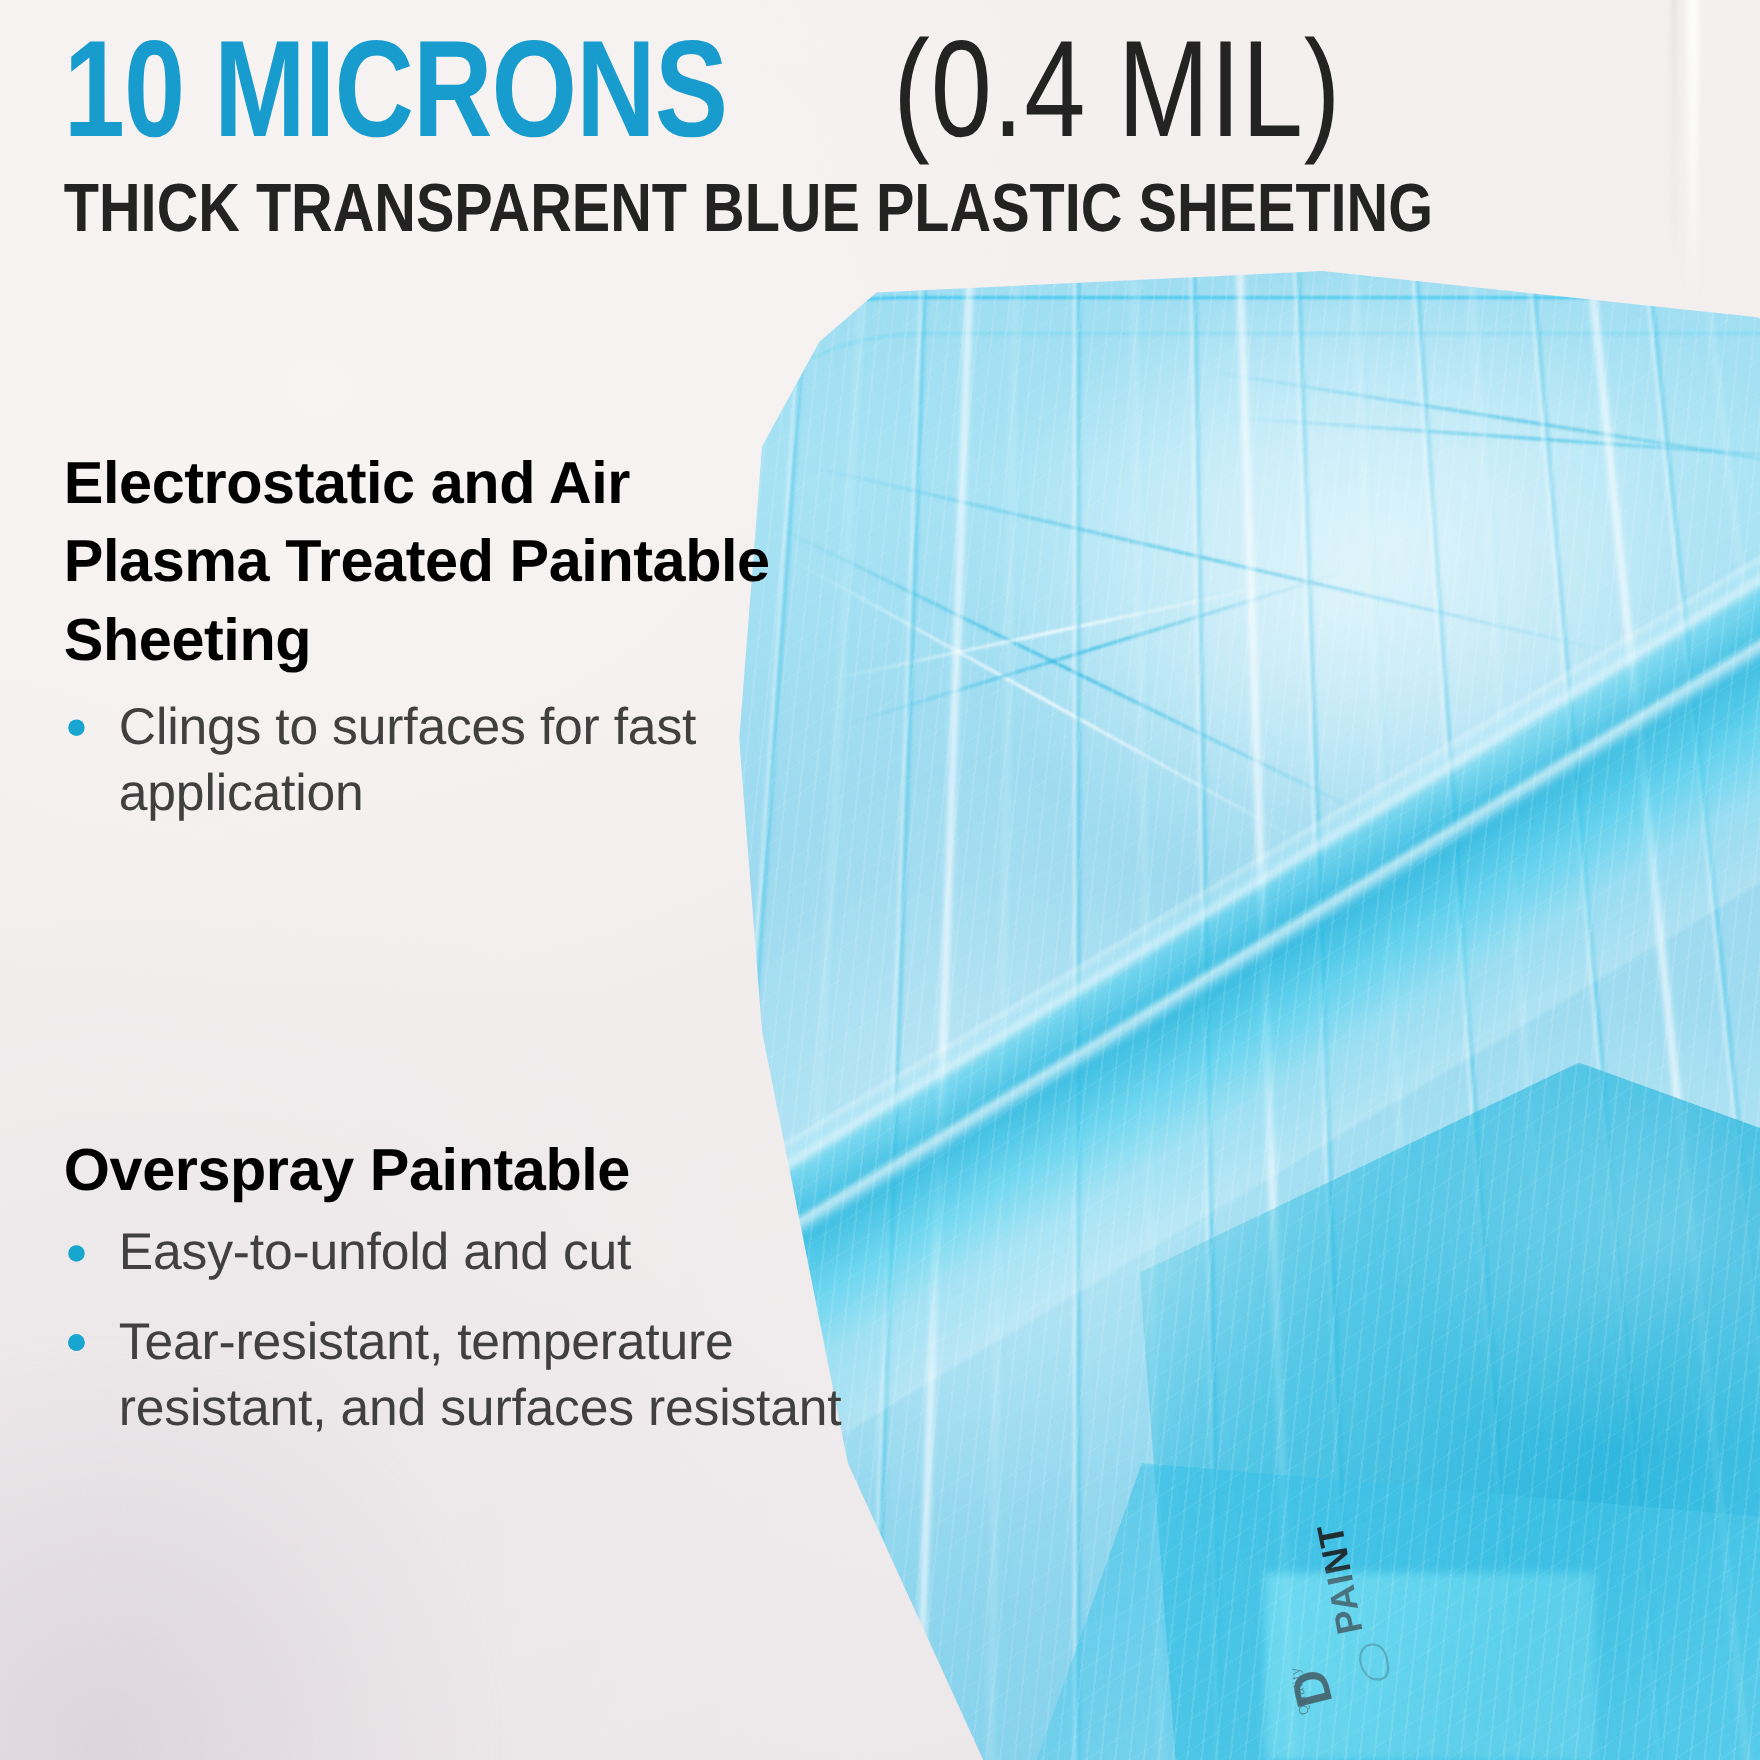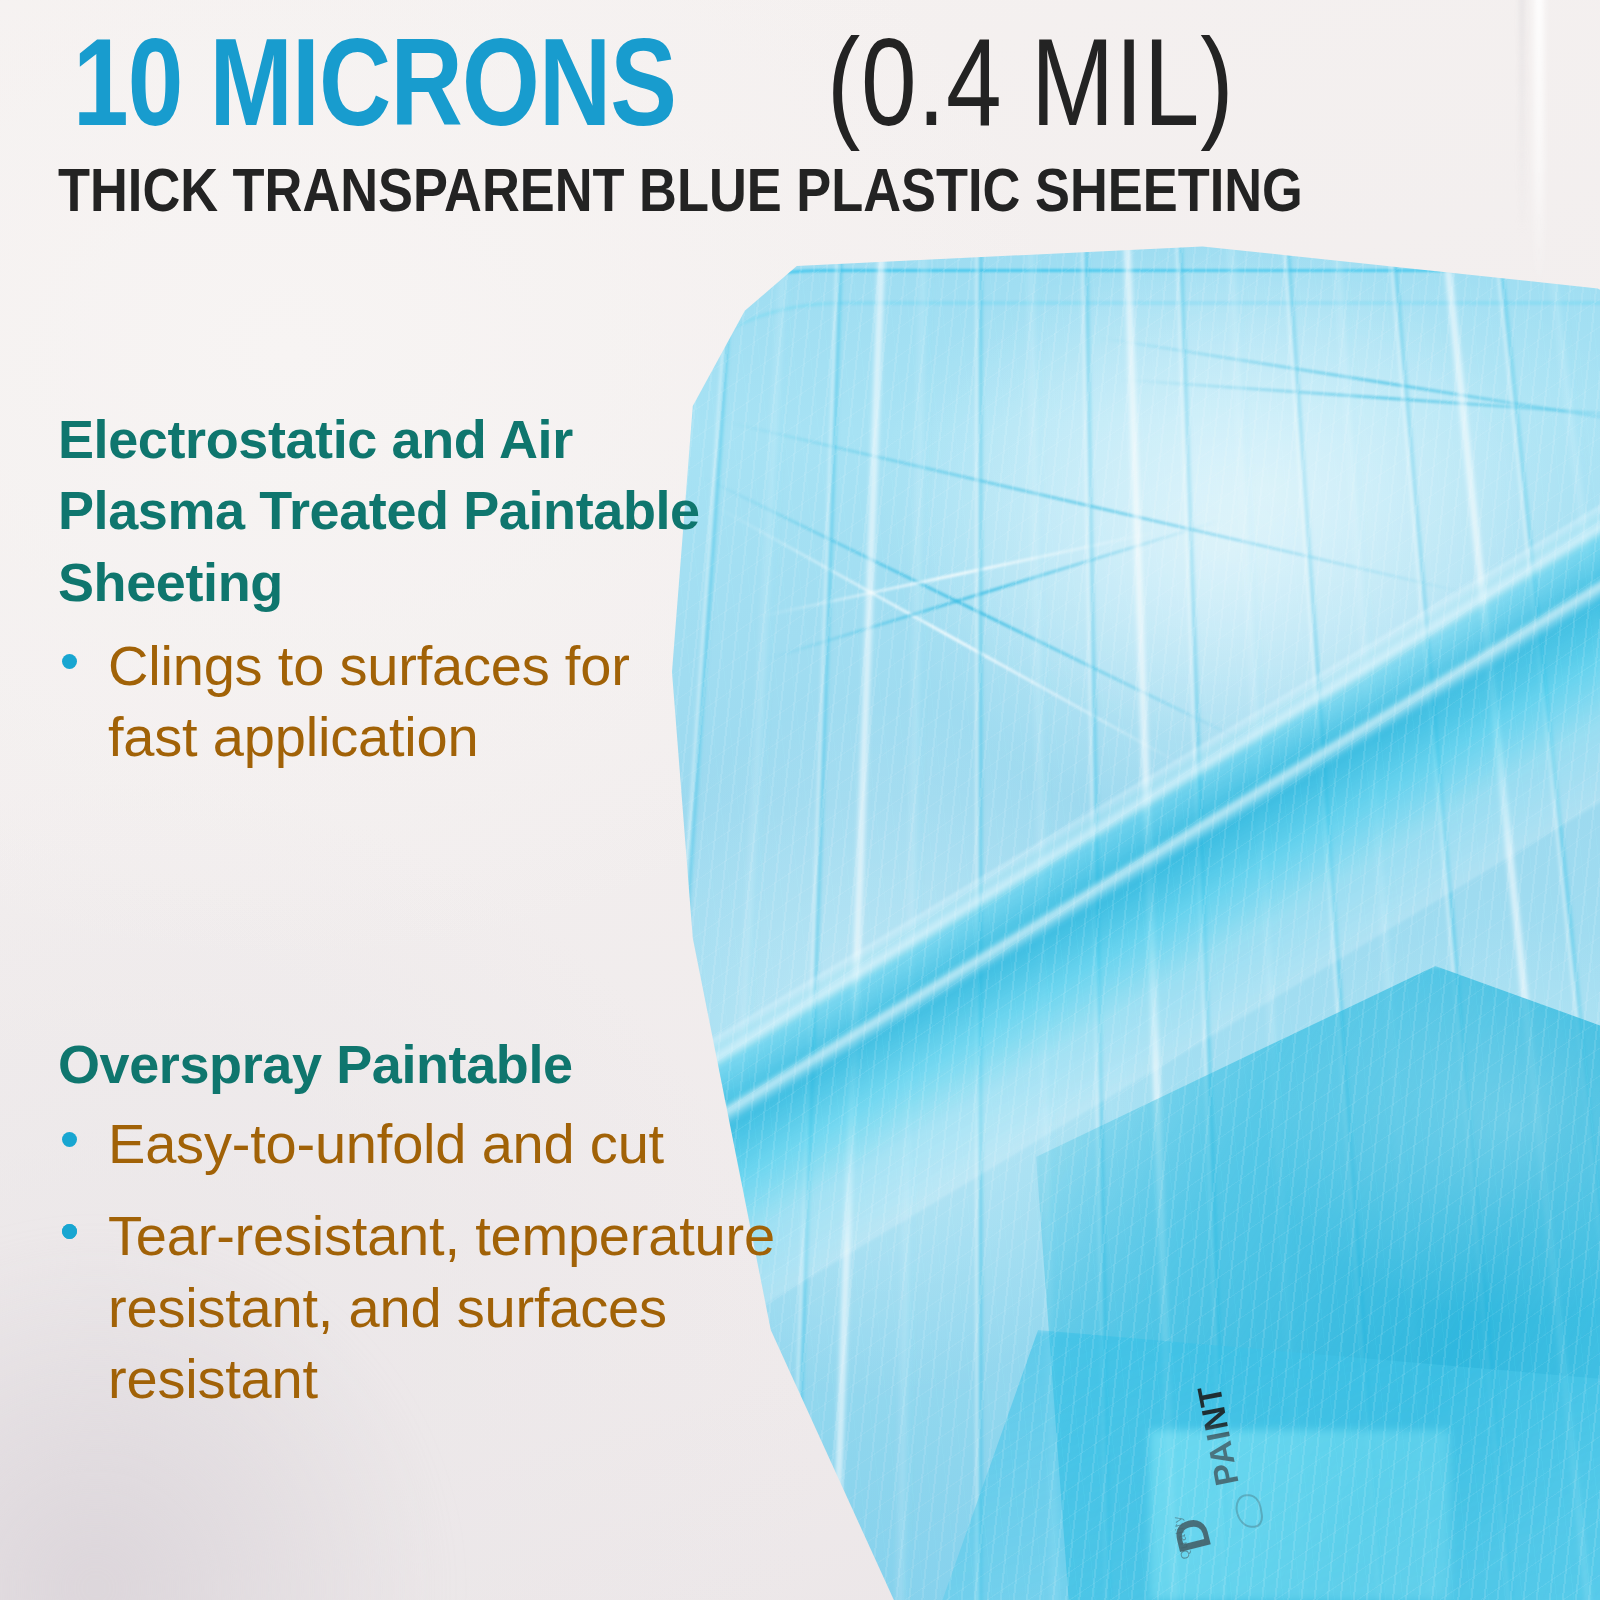--- a/index.html
+++ b/index.html
@@ -282,21 +282,21 @@
     left: 1150px; top: 1430px;
     width: 300px; height: 170px;
     background: linear-gradient(135deg, rgba(120,210,238,.45), rgba(150,224,244,.18));
     filter: blur(4px);
     mix-blend-mode: screen;
   }
 
   
   .headline {
     position: absolute;
-    left: 73px;
+    left: 58px;
     top: 22px;
     width: 1500px;
     line-height: .96;
     white-space: nowrap;
   }
   .h-main {
     font-size: 125px;
     font-weight: 700;
     letter-spacing: -1px;
     transform: scaleX(.80);
@@ -325,41 +325,41 @@
   .section {
     position: absolute;
     left: 58px;
   }
   .sec-1 { top: 404px; width: 660px; }
   .sec-2 { top: 1034px; width: 800px; }
 
   .sec-title {
     font-size: 54px;
     font-weight: 700;
-    color: #0f766e;
+    color: #000000;
     line-height: 1.32;
     letter-spacing: -.4px;
     margin: 0 0 12px 0;
   }
   .sec-2 .sec-title {
     line-height: 1.12;
     margin-bottom: 14px;
   }
 
   ul.bullets {
     list-style: none;
     margin: 0;
     padding: 0;
   }
   ul.bullets li {
     position: relative;
     padding-left: 50px;
-    font-size: 56px;
+    font-size: 47px;
     line-height: 1.28;
-    color: #a16207;
+    color: #404040;
     font-weight: 400;
     margin-bottom: 16px;
     letter-spacing: -.2px;
   }
   .sec-2 ul.bullets li { margin-bottom: 20px; }
   ul.bullets li .dot {
     position: absolute;
     left: 4px;
     top: 24px;
     width: 15px;

